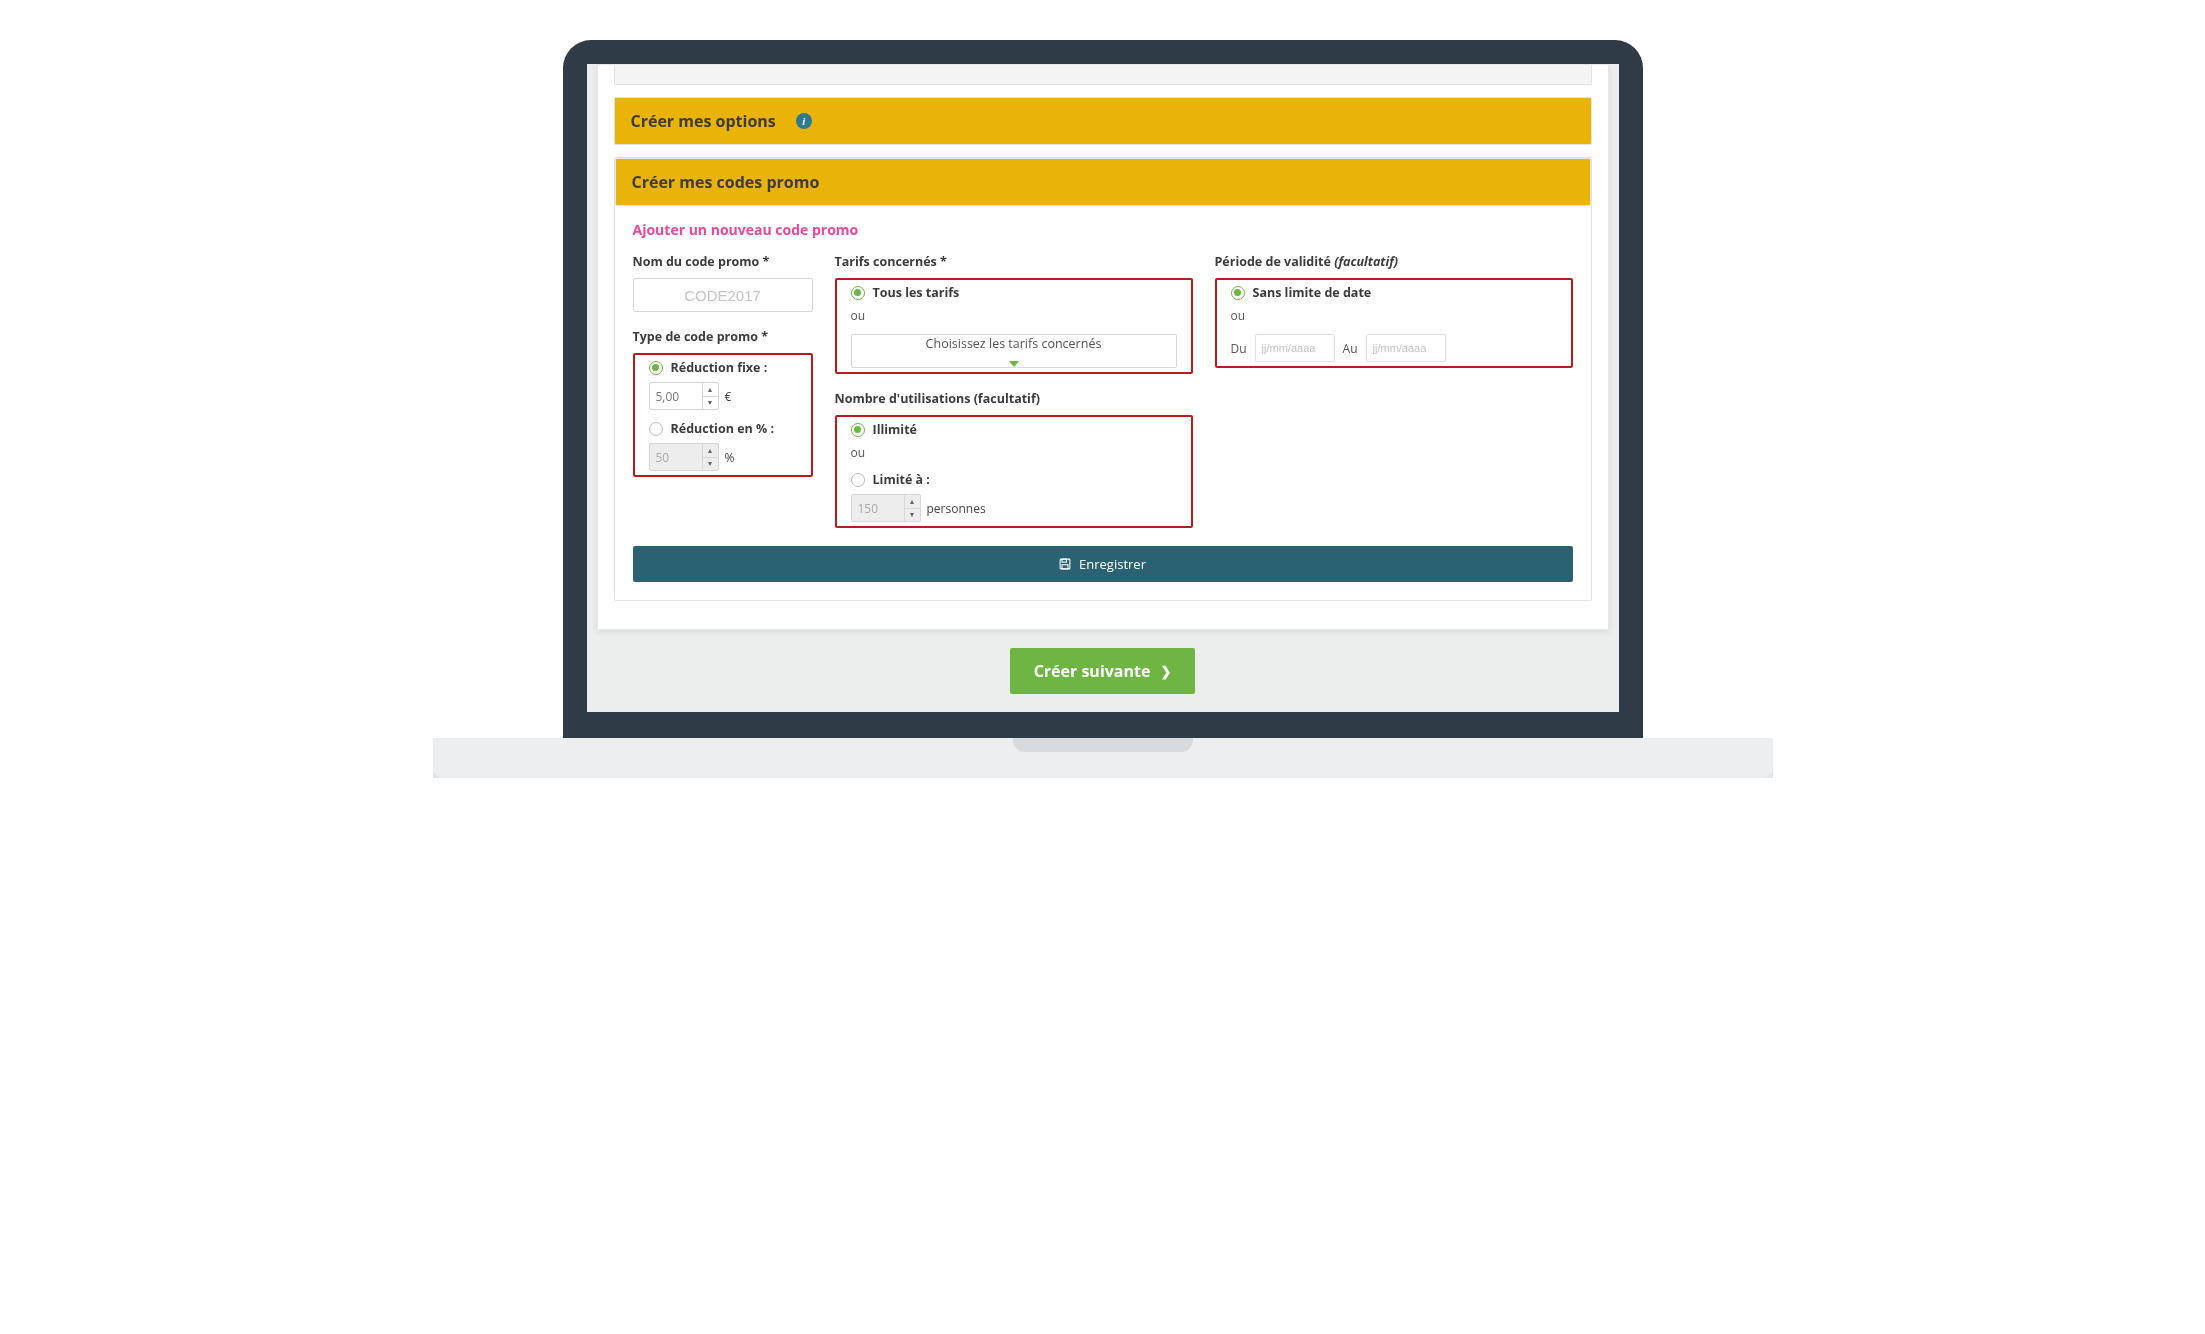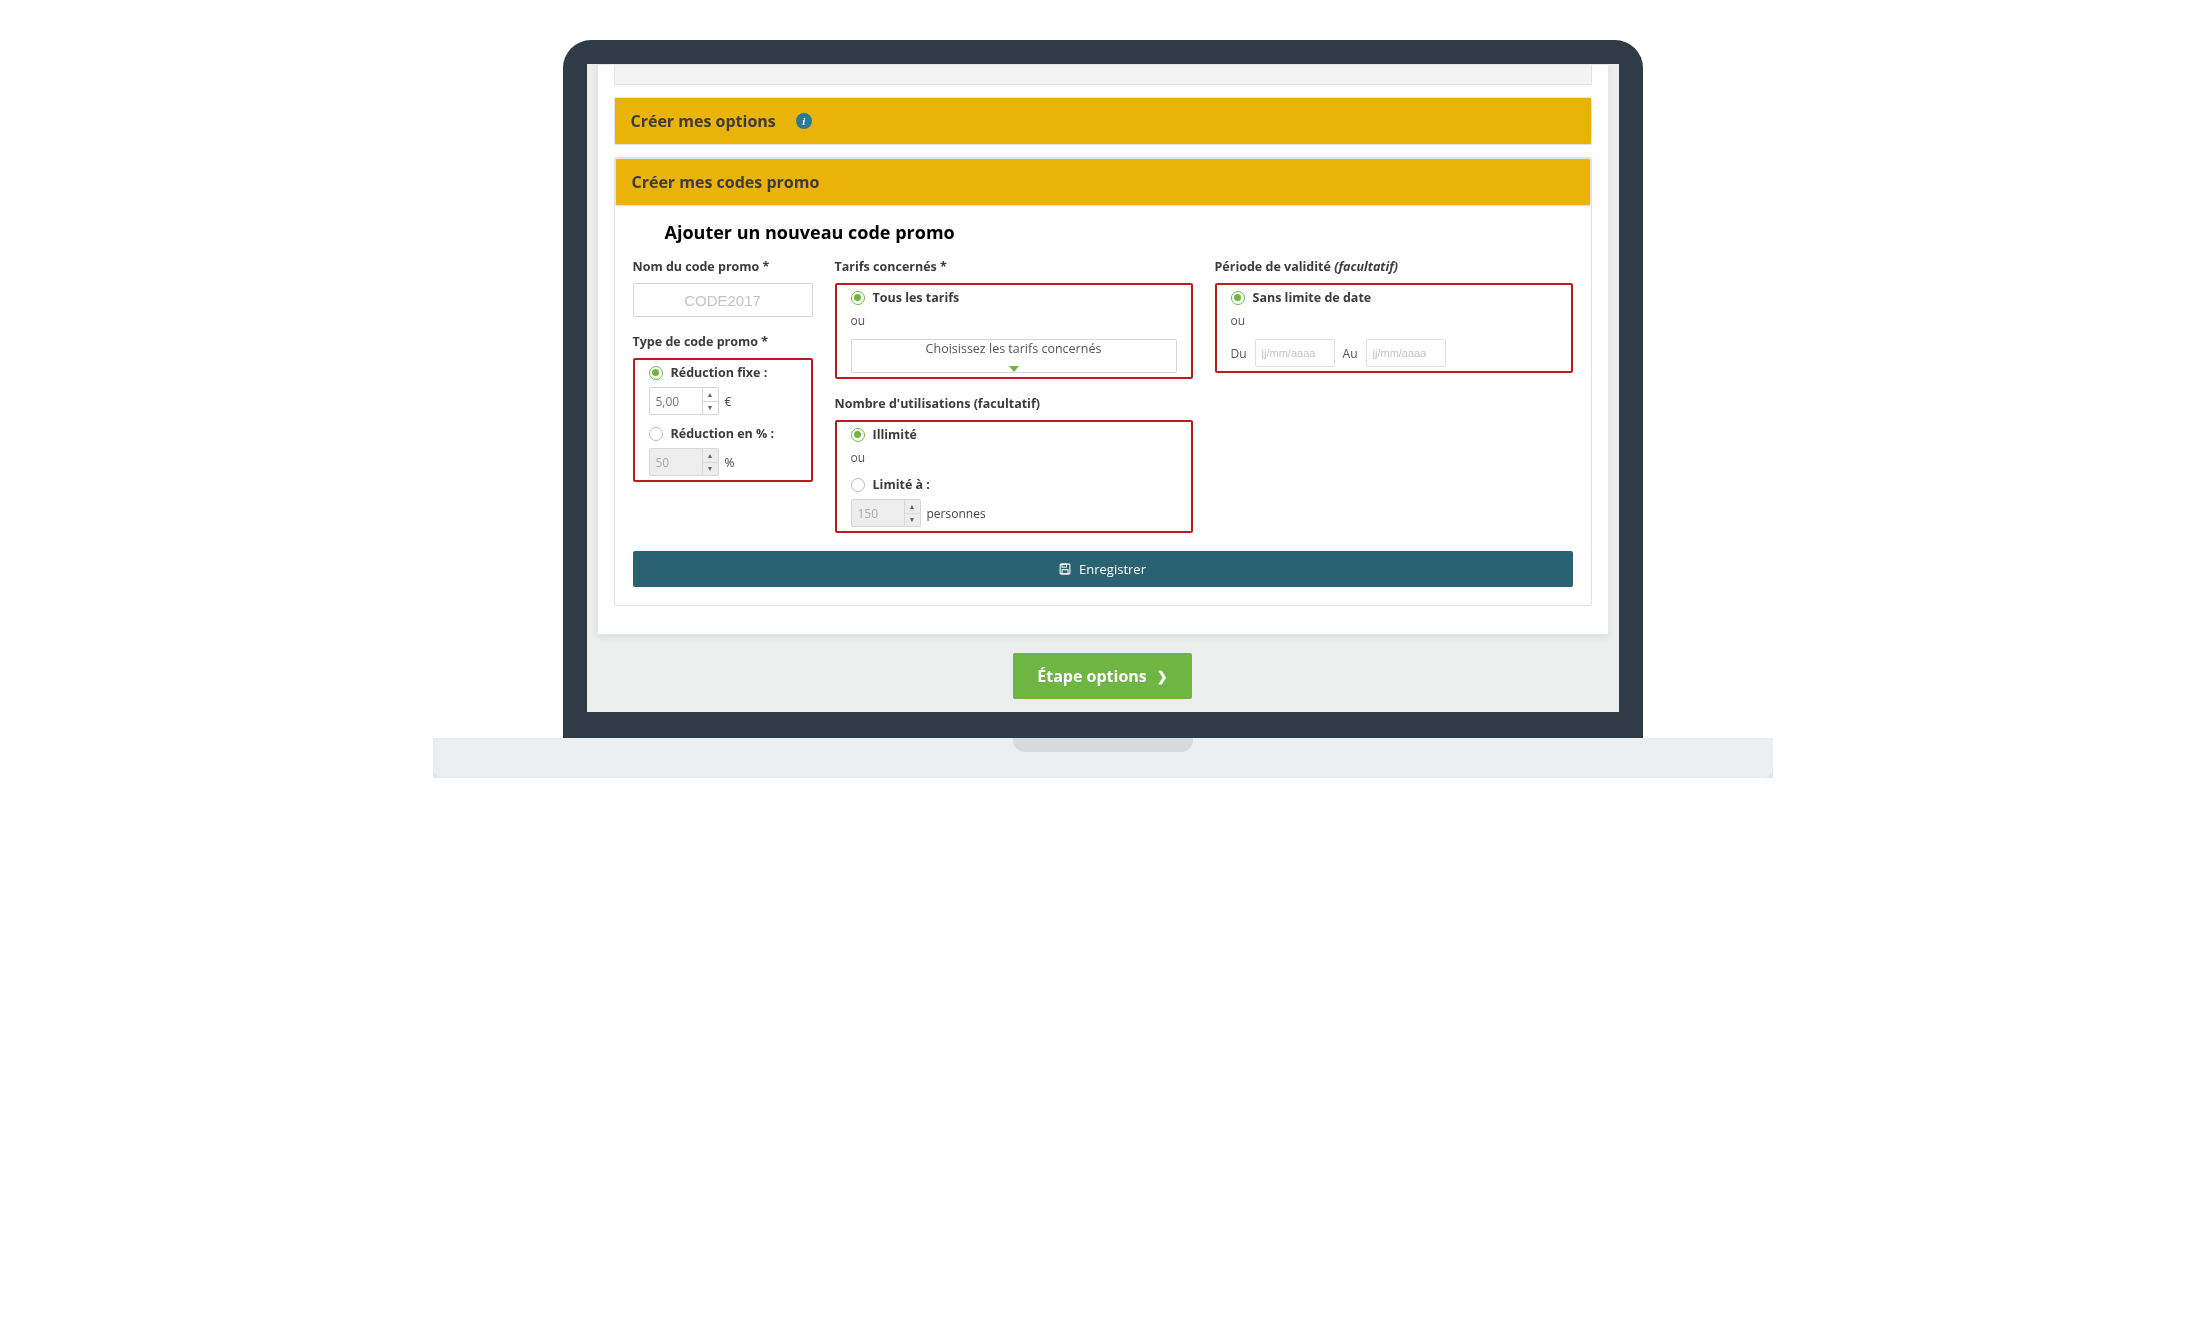--- a/index.html
+++ b/index.html
@@ -69,25 +69,24 @@
   }
   .panel {
     border: 1px solid #e3e3e3;
     border-radius: 2px;
     margin-bottom: 12px;
   }
   .panel-body {
     padding: 14px 18px 18px 18px;
   }
   .subtitle {
-    font-size: 18px;
-    font-weight: 700;
-    color: #000000;
+    font-size: 14px;
+    font-weight: 700;
+    color: #ec4899;
     margin-bottom: 14px;
-    margin-left: 32px;
   }
   .cols {
     display: flex;
     gap: 22px;
   }
   .col { flex: 1; }
   .col.c1 { flex: 0 0 180px; }
   .label {
     font-size: 12.5px;
     font-weight: 700;
@@ -403,21 +402,21 @@
               <rect x="4" y="9" width="8" height="5.5"></rect>
             </svg>
             <span>Enregistrer</span>
           </div>
         </div>
 
       </div>
 
       <div class="next-wrap">
         <div class="next-btn">
-          <span>Étape options</span>
+          <span>Créer suivante</span>
           <span class="chev">❯</span>
         </div>
       </div>
 
     </div>
     <div class="base"></div>
   </div>
   <div class="keyboard">
     <div class="notch"></div>
   </div>

